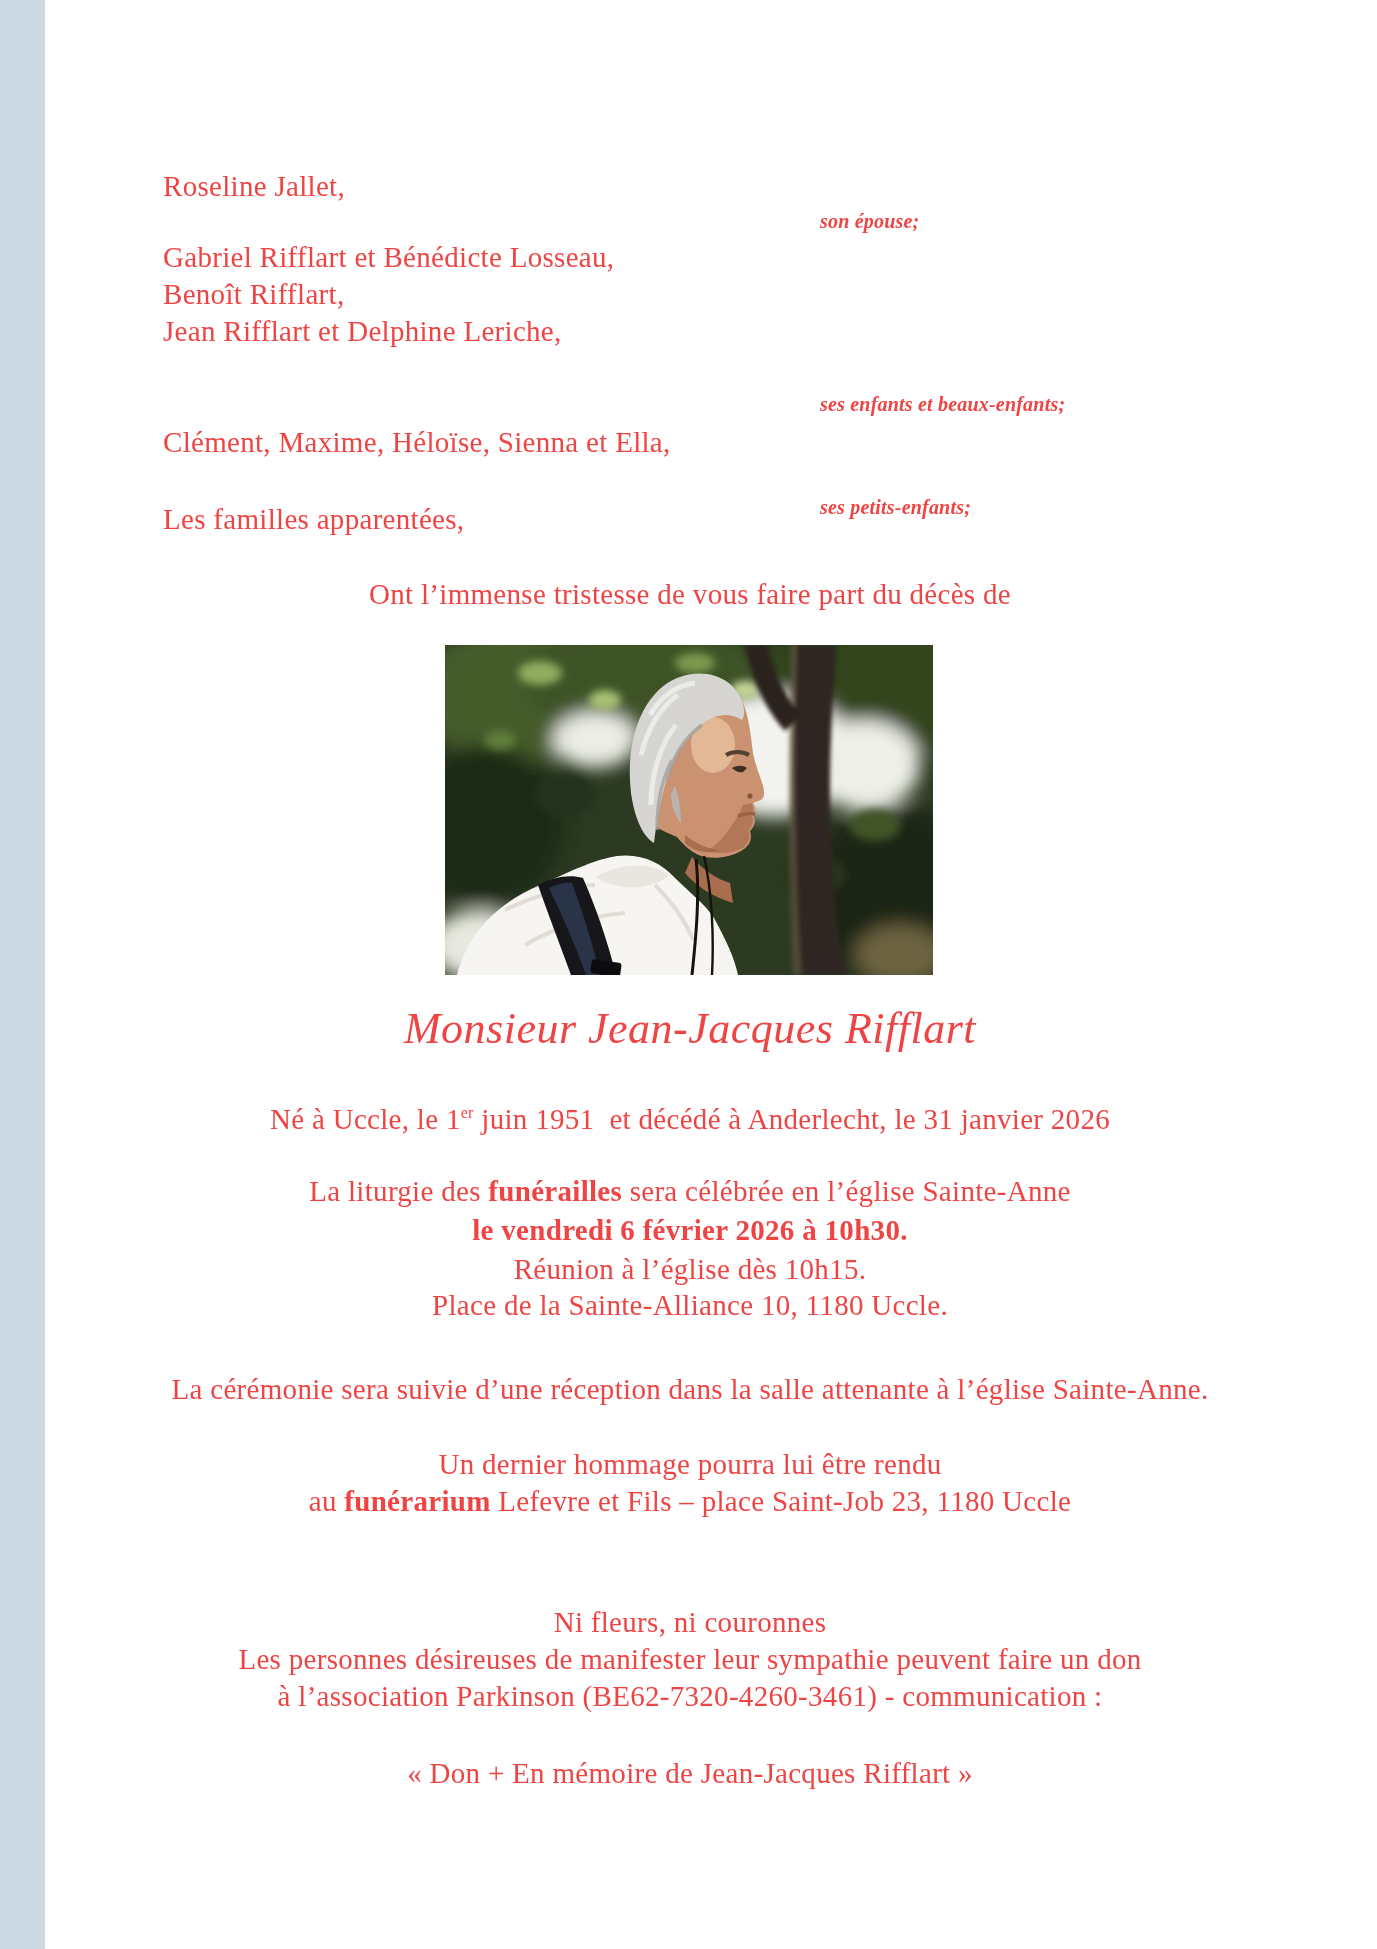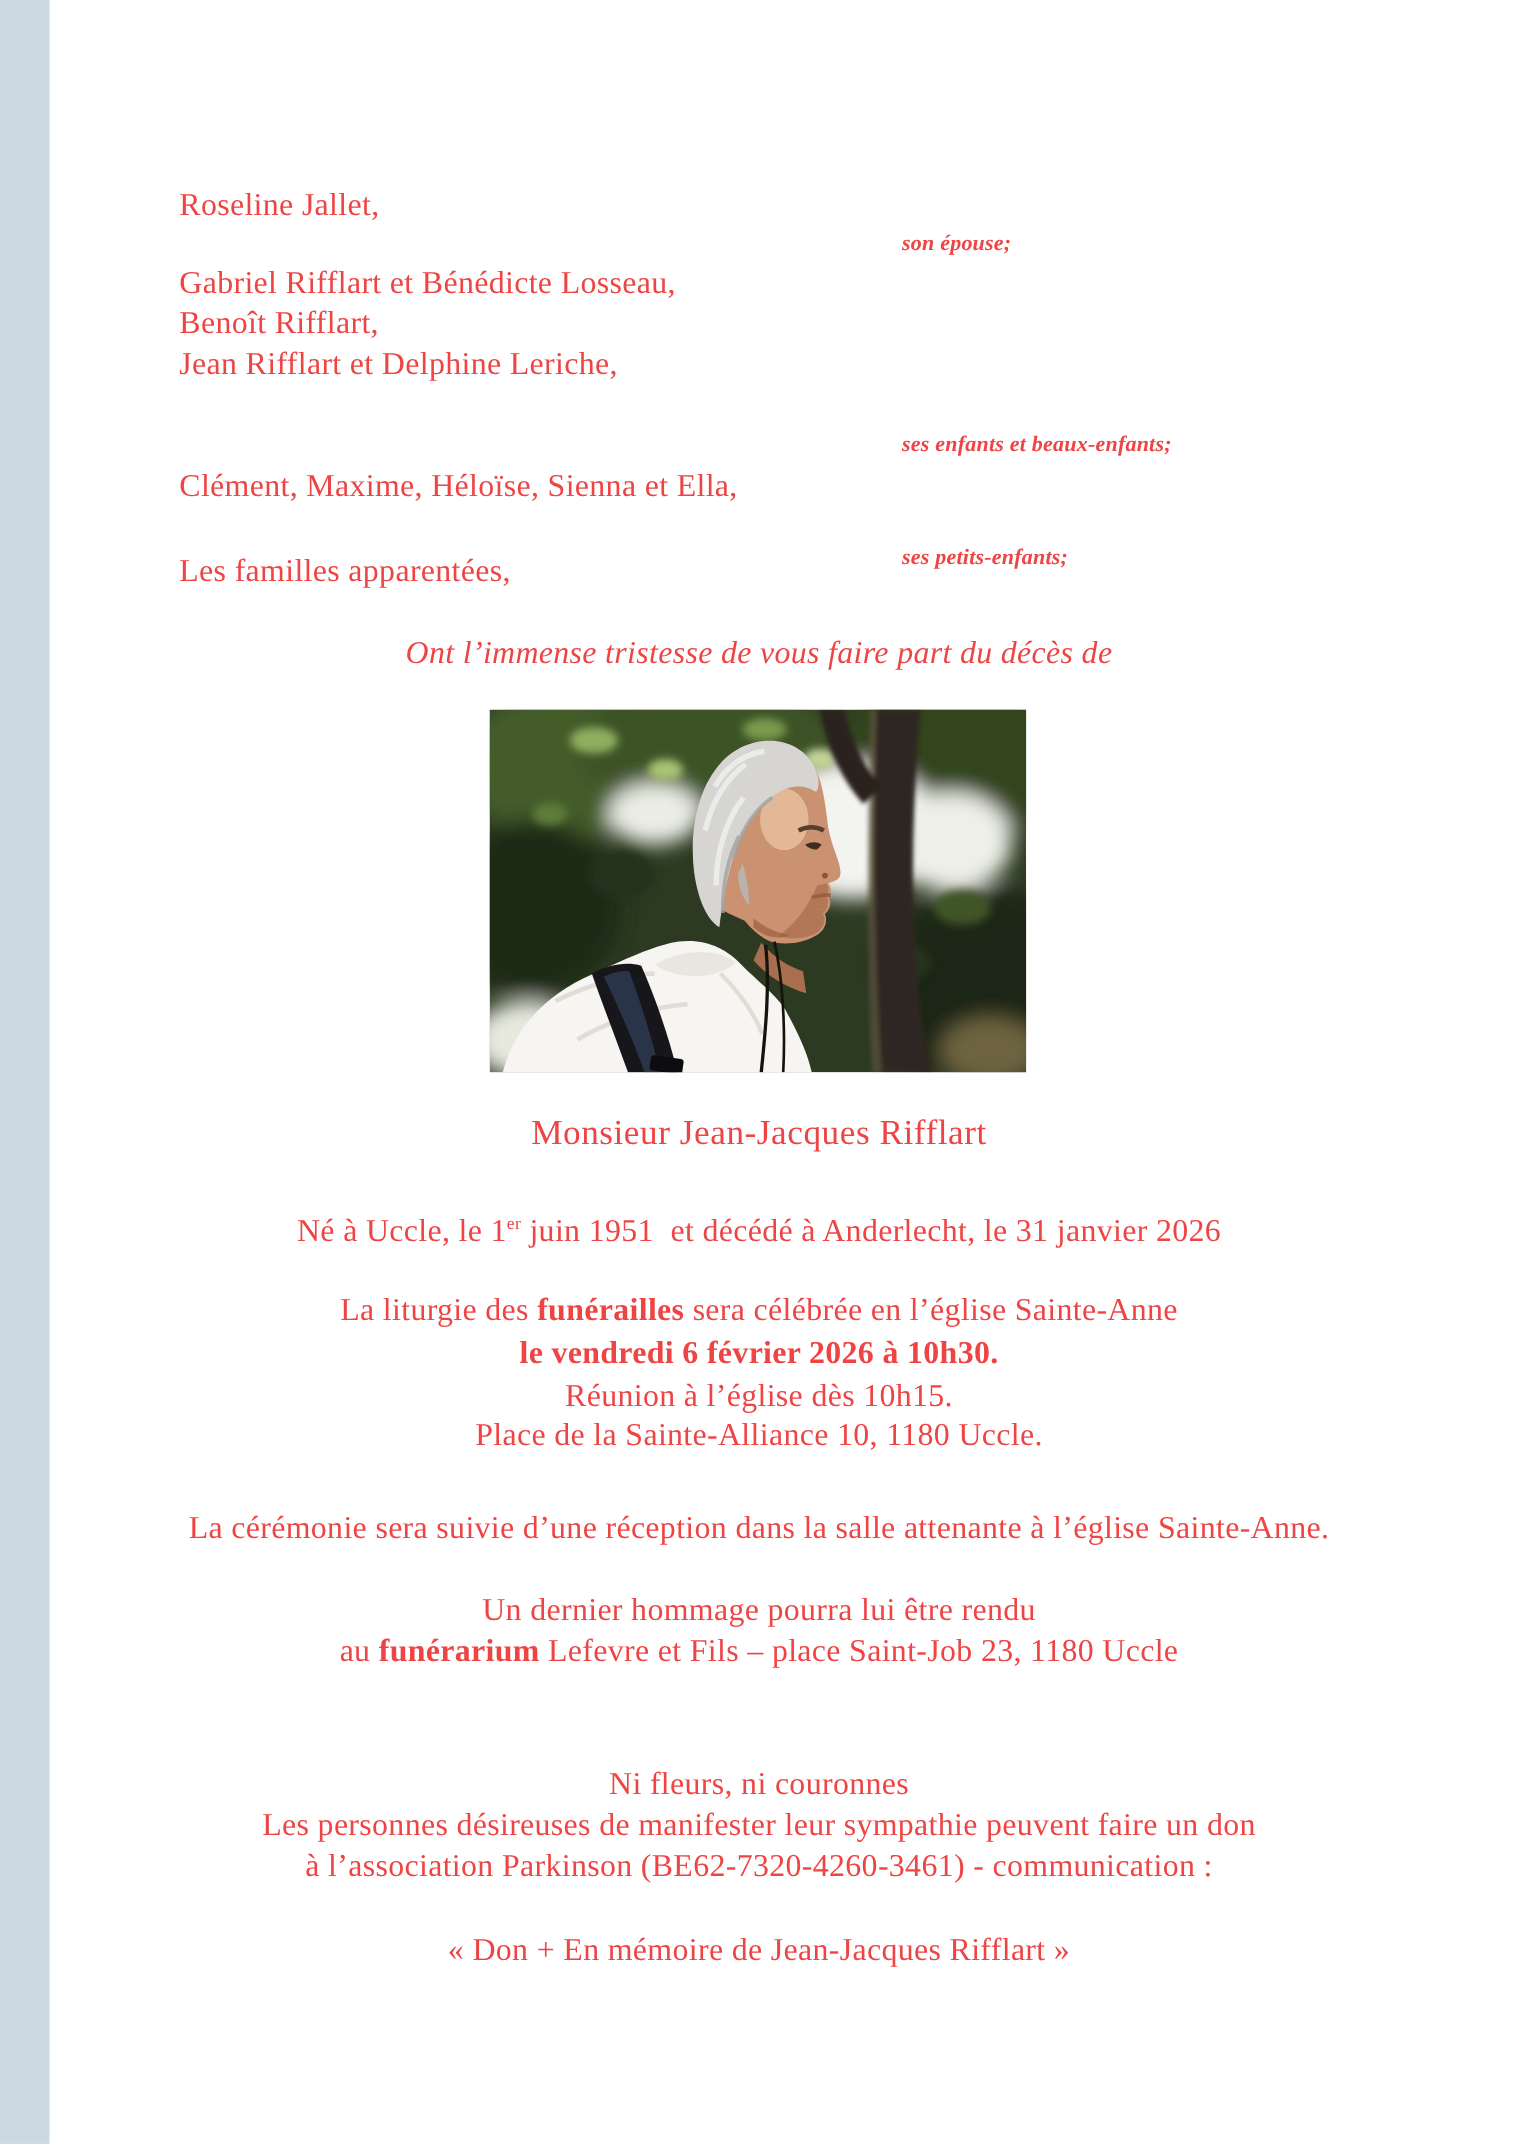--- a/index.html
+++ b/index.html
@@ -27,26 +27,27 @@
   }
   .left-col{left:118px;}
   .role{
     left:775px;
     font-weight:700;
     font-style:italic;
     font-size:20px;
     letter-spacing:0.2px;
   }
   .center{left:0;width:100%;text-align:center;}
-  .italic{font-style:italic;}
+  .italic{}
   .bold{font-weight:700;}
   .title{
-    font-size:32px;
+    font-size:44px;
     line-height:52px;
     letter-spacing:0.5px;
+    font-style:italic;
   }
   sup.ord{font-size:0.55em;vertical-align:super;line-height:0;}
   .photo{
     position:absolute;
     left:400px;top:645px;
     width:488px;height:330px;
     overflow:hidden;
   }
   .photo svg{display:block;width:100%;height:100%;}
 </style>

